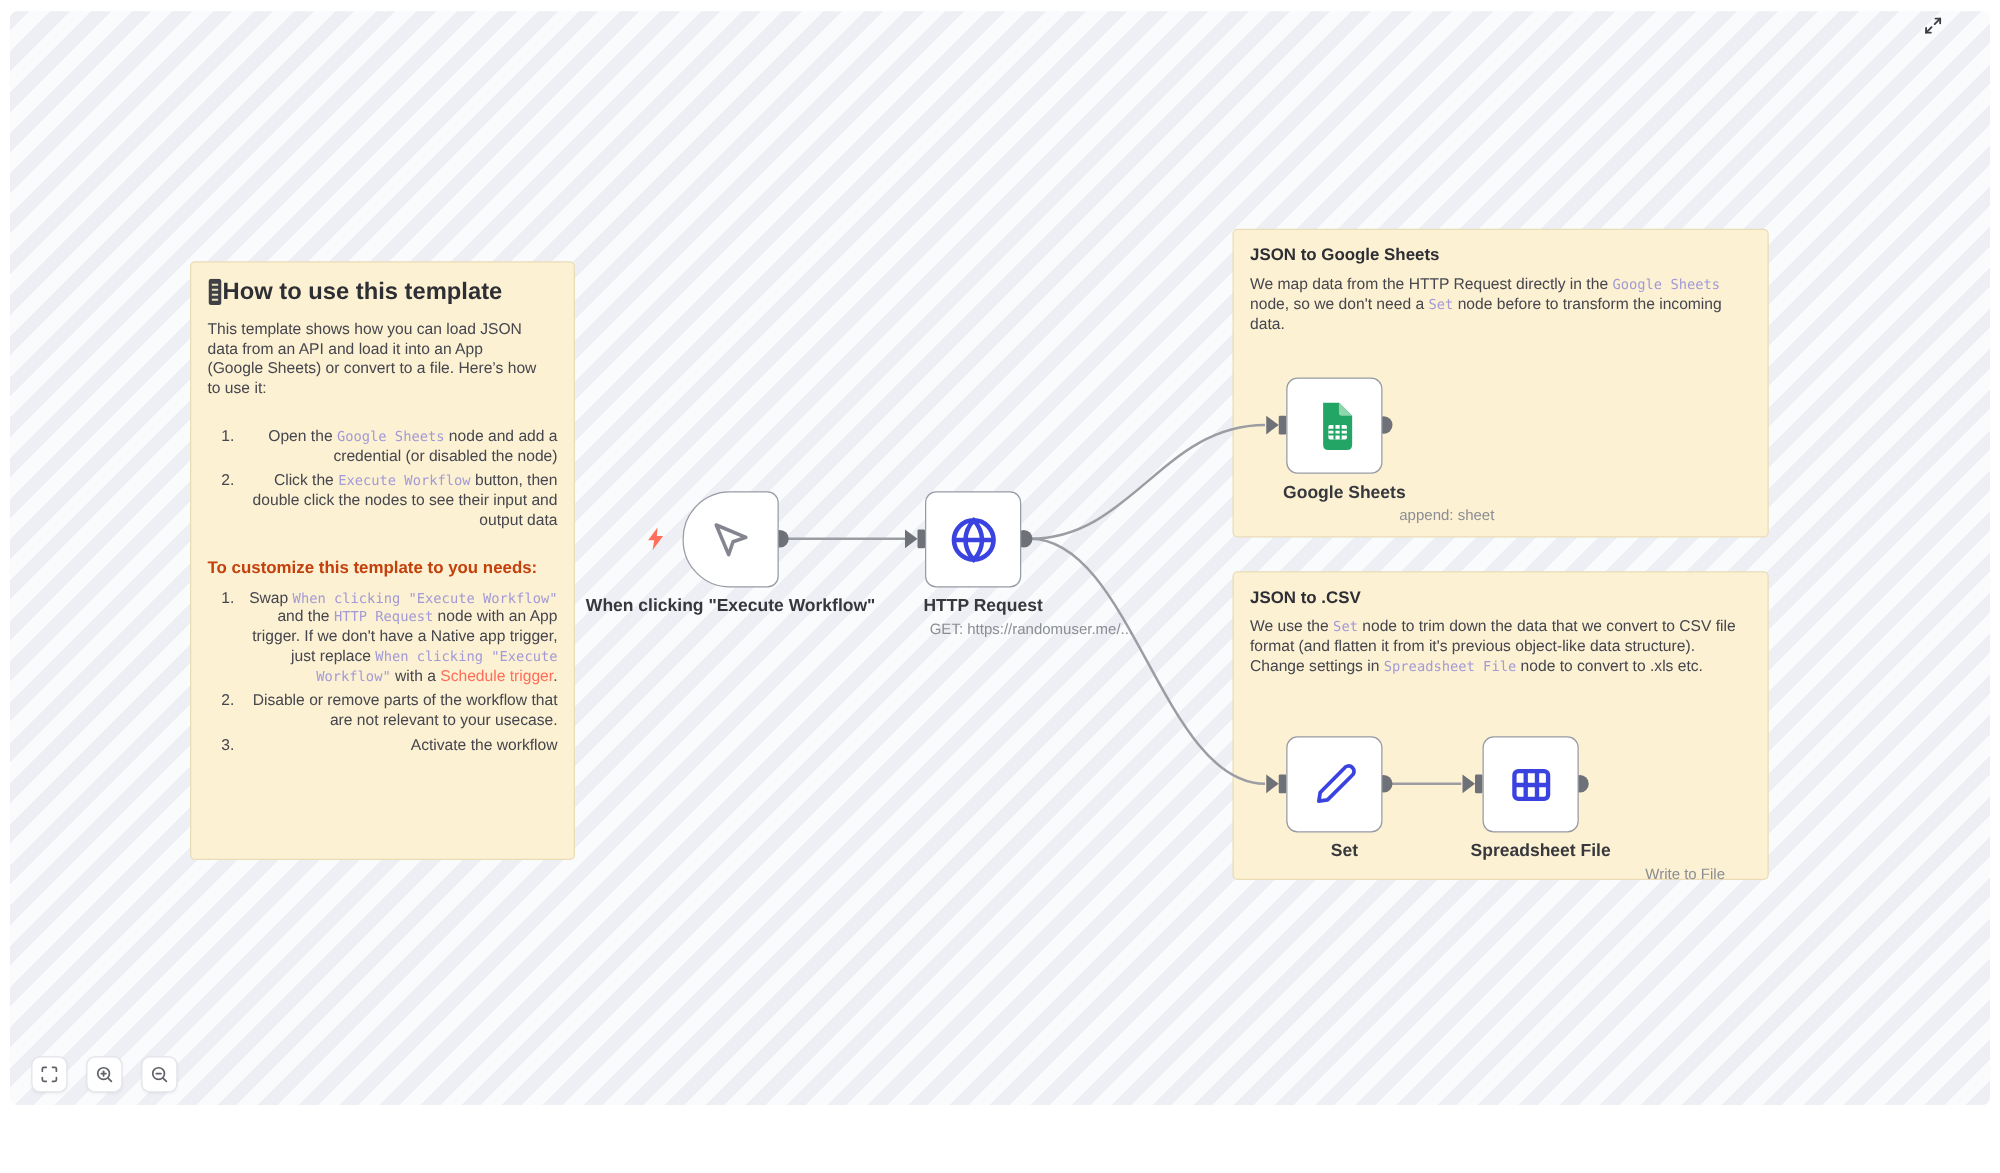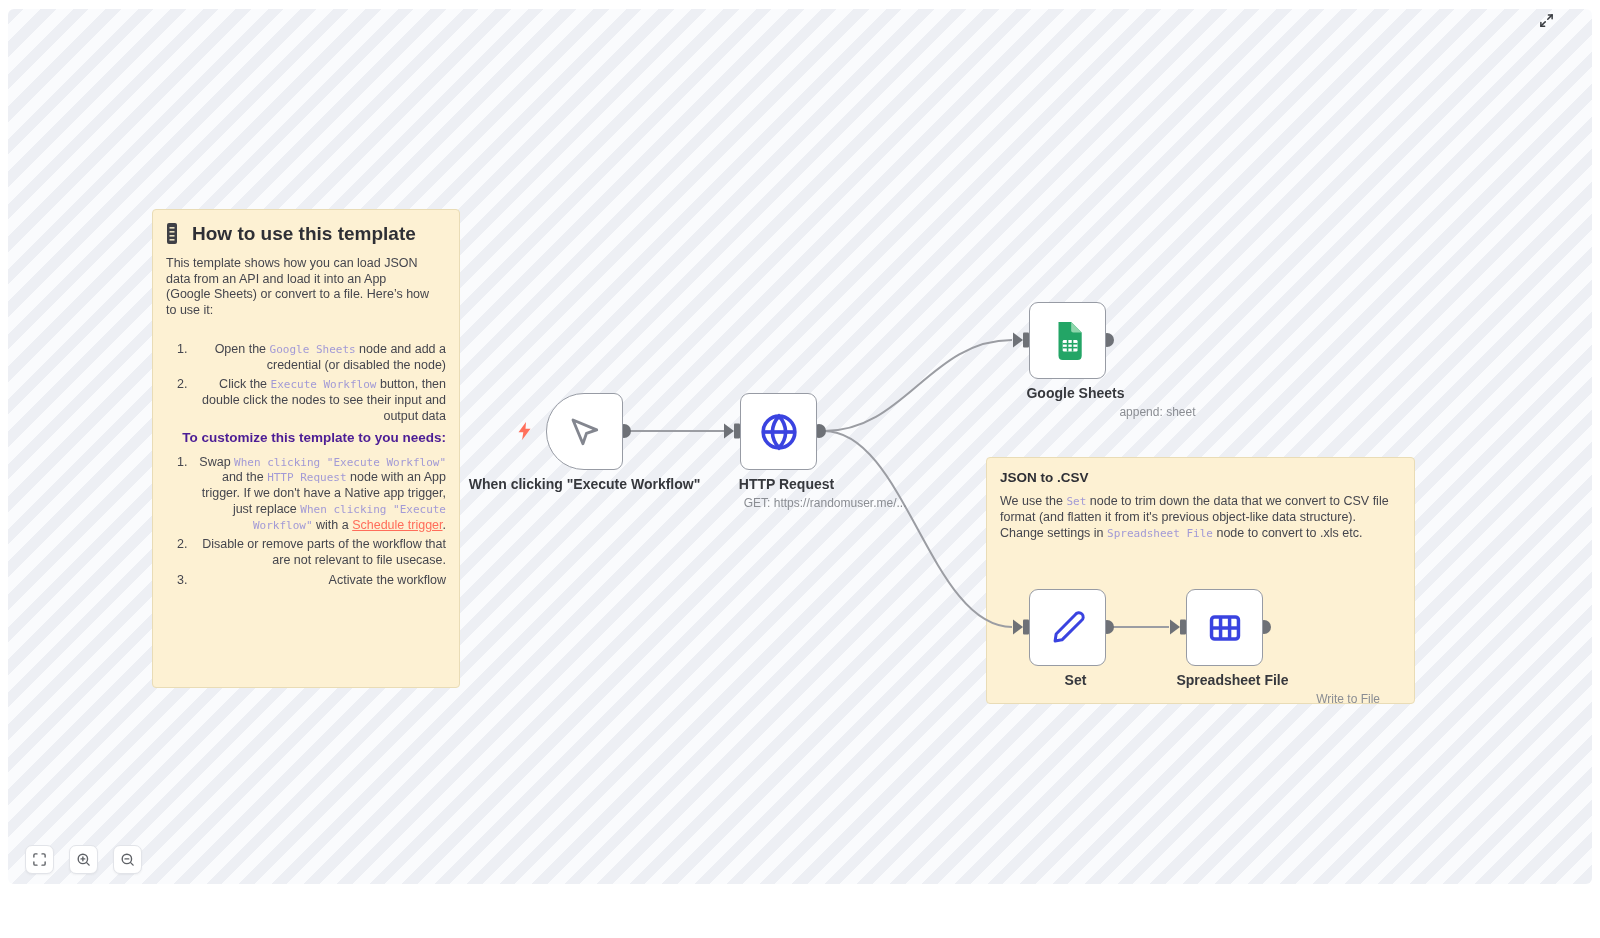--- a/index.html
+++ b/index.html
@@ -11,28 +11,28 @@
     position:absolute; left:8px; top:9px; width:1584px; height:875px;
     background:repeating-linear-gradient(135deg, #edeff4 0 11px, #fafbfd 11px 23px);
     border-radius:6px;
   }
 
   
   .sticky {
     position:absolute; background:#fdf1d3; border:1px solid #e9dcb6; border-radius:4px;
     padding:11px 13px; color:#45464e; font-size:12.5px; line-height:1.26; z-index:1;
   }
-  .sticky-title-lg { display:flex; align-items:center; gap:14px; font-size:19px; font-weight:700; color:#2e2f35; margin:1px 0 10px 0; }
+  .sticky-title-lg { display:flex; align-items:center; gap:0; font-size:19px; font-weight:700; color:#2e2f35; margin:1px 0 10px 0; }
   .sticky-title-sm { font-size:13.5px; font-weight:700; color:#2e2f35; margin:0 0 8px 0; }
   .sticky p.intro { margin:0 12px 23px 0; }
   .sticky ol { margin:0; padding-left:25px; }
   .sticky ol li { margin-bottom:4px;text-align:right; }
-  .sticky .subheading { font-size:13.5px; font-weight:700; color:#4c1d95; margin:4px 0 9px 0;text-align:right; }
+  .sticky .subheading { font-size:13.5px; font-weight:700; color:#c2410c; margin:20px 0 9px 0; }
   .seg-code { font-family:"DejaVu Sans Mono", monospace; font-size:11px; color:#a29ad6; }
-  .seg-link { color:#ff6d5a;text-decoration:underline; }
+  .seg-link { color:#ff6d5a; }
 
   
   svg.edges { position:absolute; left:0; top:0; z-index:2; pointer-events:none; }
 
   
   .node {
     position:absolute; width:77px; height:77px; background:#ffffff;
     border:1.8px solid #979ba4; border-radius:9px;
     display:flex; align-items:center; justify-content:center; z-index:3;
   }
@@ -70,25 +70,29 @@
         <span>How to use this template</span>
       </div>
       <p class="intro">This template shows how you can load JSON data from an API and load it into an App (Google Sheets) or convert to a file. Here’s how to use it:</p>
       <ol>
         <li><span class="seg-text">Open the </span><span class="seg-code">Google Sheets</span><span class="seg-text"> node and add a credential (or disabled the node)</span></li>
         <li><span class="seg-text">Click the </span><span class="seg-code">Execute Workflow</span><span class="seg-text"> button, then double click the nodes to see their input and output data</span></li>
       </ol>
       <div class="subheading">To customize this template to you needs:</div>
       <ol>
         <li><span class="seg-text">Swap </span><span class="seg-code">When clicking "Execute Workflow"</span><span class="seg-text"> and the </span><span class="seg-code">HTTP Request</span><span class="seg-text"> node with an App trigger. If we don't have a Native app trigger, just replace </span><span class="seg-code">When clicking "Execute Workflow"</span><span class="seg-text"> with a </span><span class="seg-link">Schedule trigger</span><span class="seg-text">.</span></li>
-        <li><span class="seg-text">Disable or remove parts of the workflow that are not relevant to file usecase.</span></li>
+        <li><span class="seg-text">Disable or remove parts of the workflow that are not relevant to your usecase.</span></li>
         <li><span class="seg-text">Activate the workflow</span></li>
       </ol>
     </div>
 
+    <div class="sticky" style="left:978px; top:174px; width:429px; height:247px;">
+      <div class="sticky-title-sm">JSON to Google Sheets</div>
+      <p><span class="seg-text">We map data from the HTTP Request directly in the </span><span class="seg-code">Google Sheets</span><span class="seg-text"> node, so we don't need a </span><span class="seg-code">Set</span><span class="seg-text"> node before to transform the incoming data.</span></p>
+    </div>
 
     <div class="sticky" style="left:978px; top:448px; width:429px; height:247px;">
       <div class="sticky-title-sm">JSON to .CSV</div>
       <p><span class="seg-text">We use the </span><span class="seg-code">Set</span><span class="seg-text"> node to trim down the data that we convert to CSV file format (and flatten it from it's previous object-like data structure). Change settings in </span><span class="seg-code">Spreadsheet File</span><span class="seg-text"> node to convert to .xls etc.</span></p>
     </div>
 
     <svg class="edges" width="1584" height="875" viewBox="0 0 1584 875">
       <g stroke="#9b9da3" stroke-width="2" fill="none">
         <path d="M621,422 H716"></path>
         <path d="M816,422 C 897,422 922,331 1004,331"></path>

